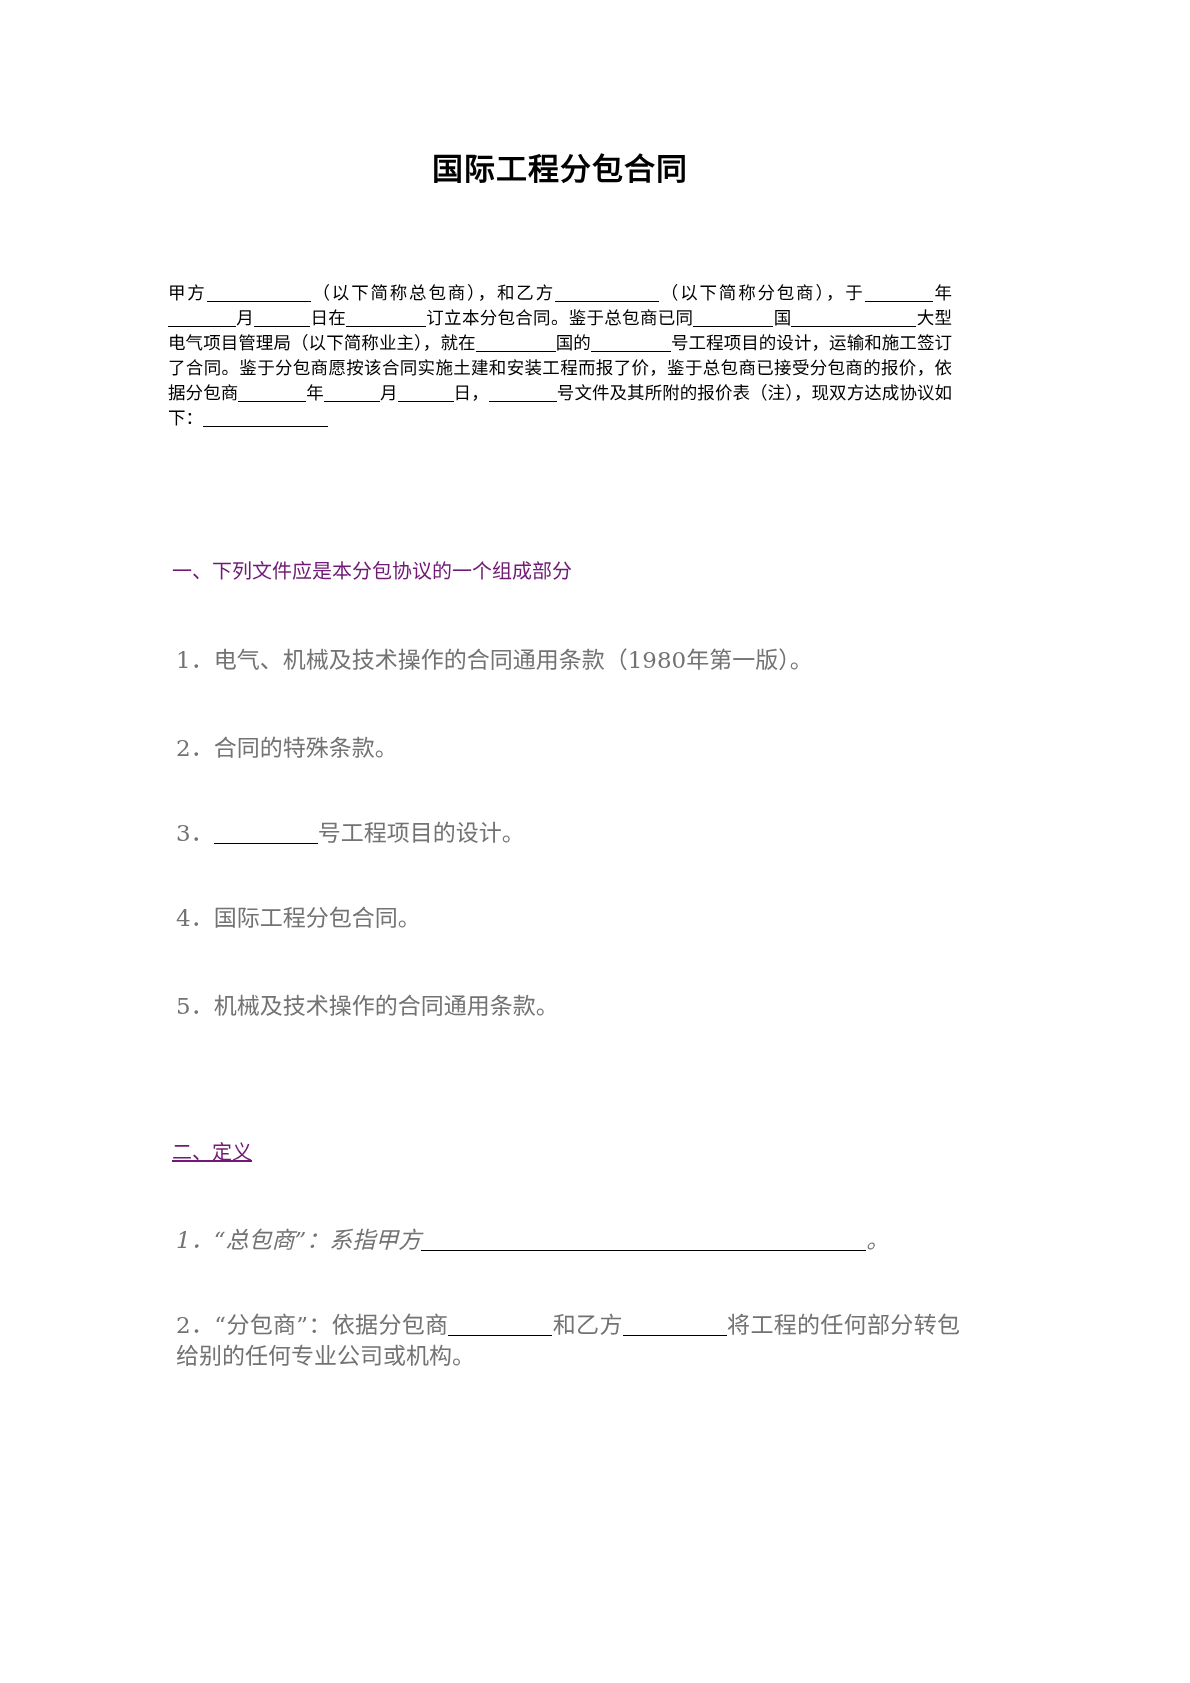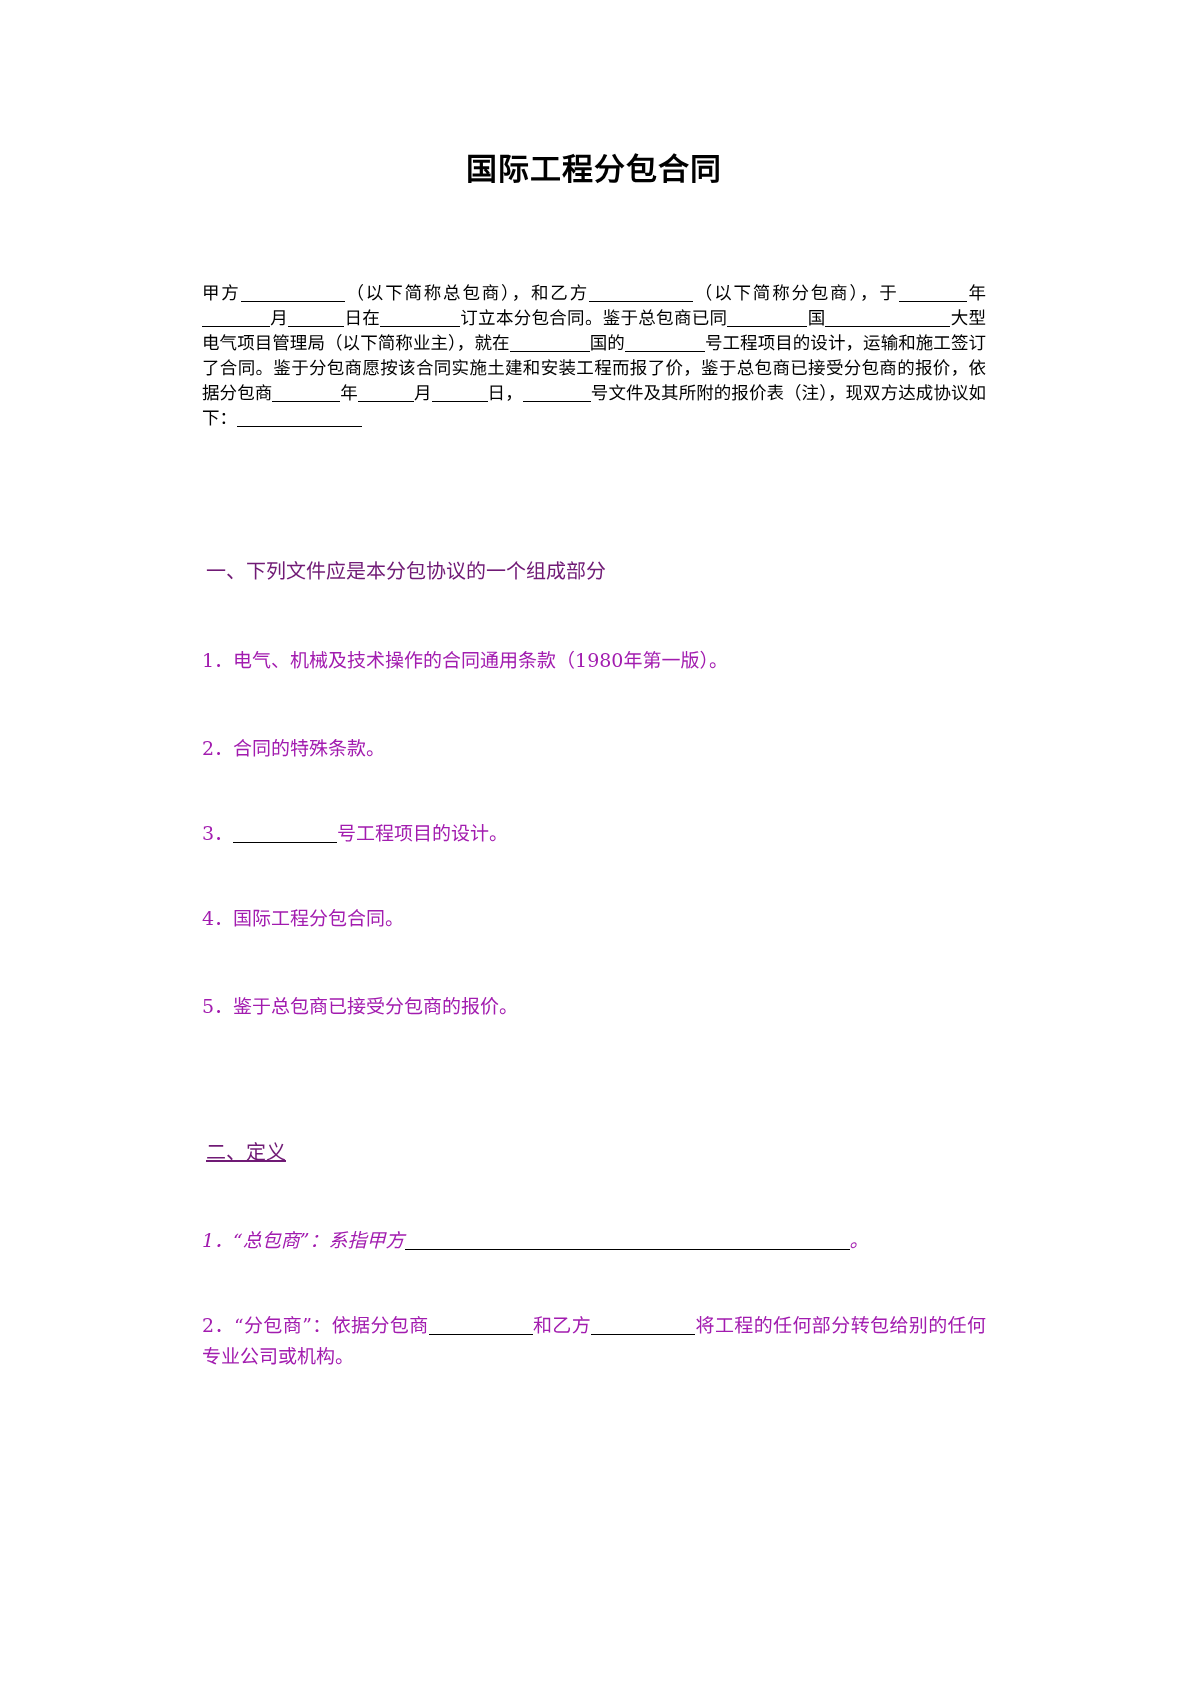--- a/index.html
+++ b/index.html
@@ -12,21 +12,20 @@
     font-family: "DejaVu Serif", "Liberation Serif", serif;
     color: #000000;
   }
   .page {
     position: relative;
     width: 1057px;
     height: 1683px;
     background: #ffffff;
     overflow: hidden;
     box-sizing: border-box;
-    margin-left: 34px;
   }
   .content {
     position: absolute;
     left: 168px;
     top: 0;
     width: 784px;
   }
 
   
   .doc-title {
@@ -63,27 +62,27 @@
   .heading {
     position: absolute;
     left: 4px;
     width: 784px;
     font-size: 20px;
     line-height: 31px;
     color: #701a75;
   }
   .item {
     position: absolute;
-    left: 0;
+    left: 8px;
     width: 784px;
-    font-size: 19px;
+    font-size: 23px;
     line-height: 31px;
     text-align: justify;
     text-justify: inter-ideograph;
-    color: #a21caf;
+    color: #737373;
   }
 
   
   .blank {
     display: inline-block;
     border-bottom: 1px solid #000000;
     height: 17px;
     vertical-align: -3px;
   }
   .b-sm  { width: 56px; }
@@ -117,21 +116,21 @@
     <div class="heading pos-h1">一、下列文件应是本分包协议的一个组成部分</div>
 
     <div class="item pos-i1"><span>1．</span><span>电气、机械及技术操作的合同通用条款（1980年第一版）。</span></div>
 
     <div class="item pos-i2"><span>2．</span><span>合同的特殊条款。</span></div>
 
     <div class="item pos-i3"><span>3．</span><span class="blank b-xl"></span><span>号工程项目的设计。</span></div>
 
     <div class="item pos-i4"><span>4．</span><span>国际工程分包合同。</span></div>
 
-    <div class="item pos-i5"><span>5．</span><span>鉴于总包商已接受分包商的报价。</span></div>
+    <div class="item pos-i5"><span>5．</span><span>机械及技术操作的合同通用条款。</span></div>
 
     <div class="heading pos-h2">二、定义</div>
 
     <div class="item pos-d1"><span>1．</span><span>“总包商”：系指甲方</span><span class="blank b-long"></span><span>。</span></div>
 
     <div class="item pos-d2"><span>2．</span><span>“分包商”：依据分包商</span><span class="blank b-xl"></span><span>和乙方</span><span class="blank b-xl"></span><span>将工程的任何部分转包给别的任何专业公司或机构。</span></div>
 
   </div>
 </div>
 

